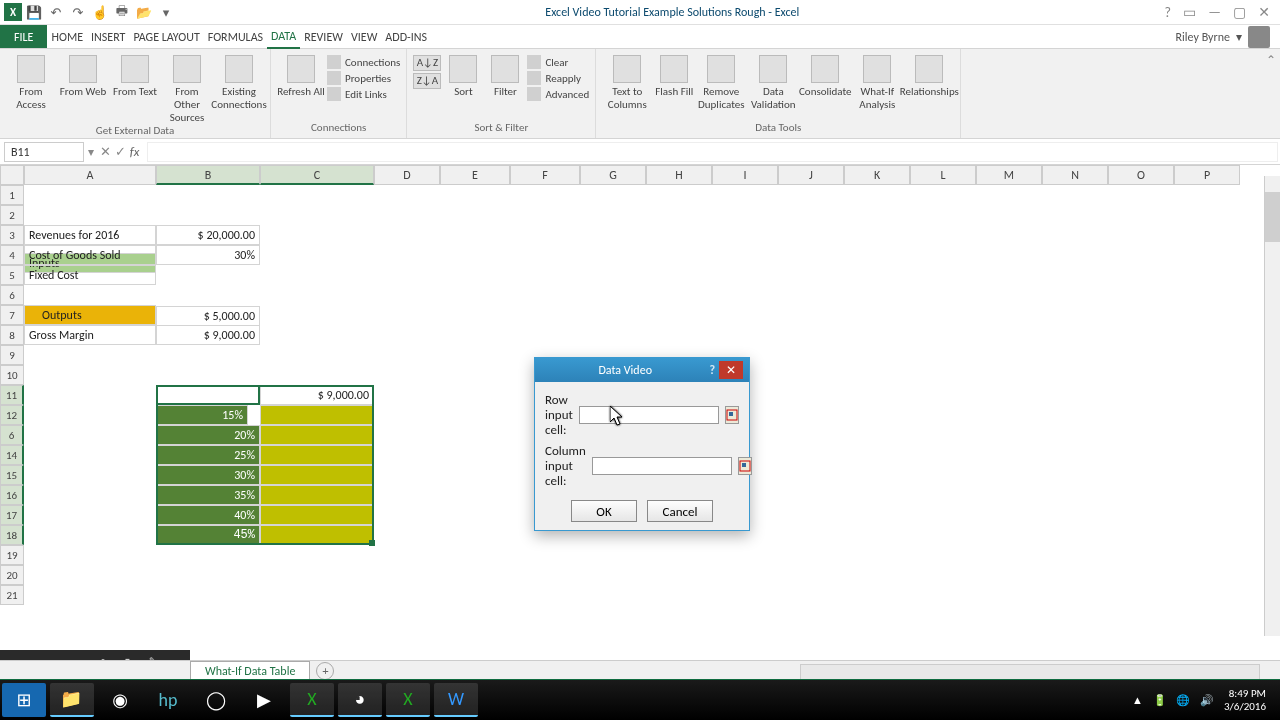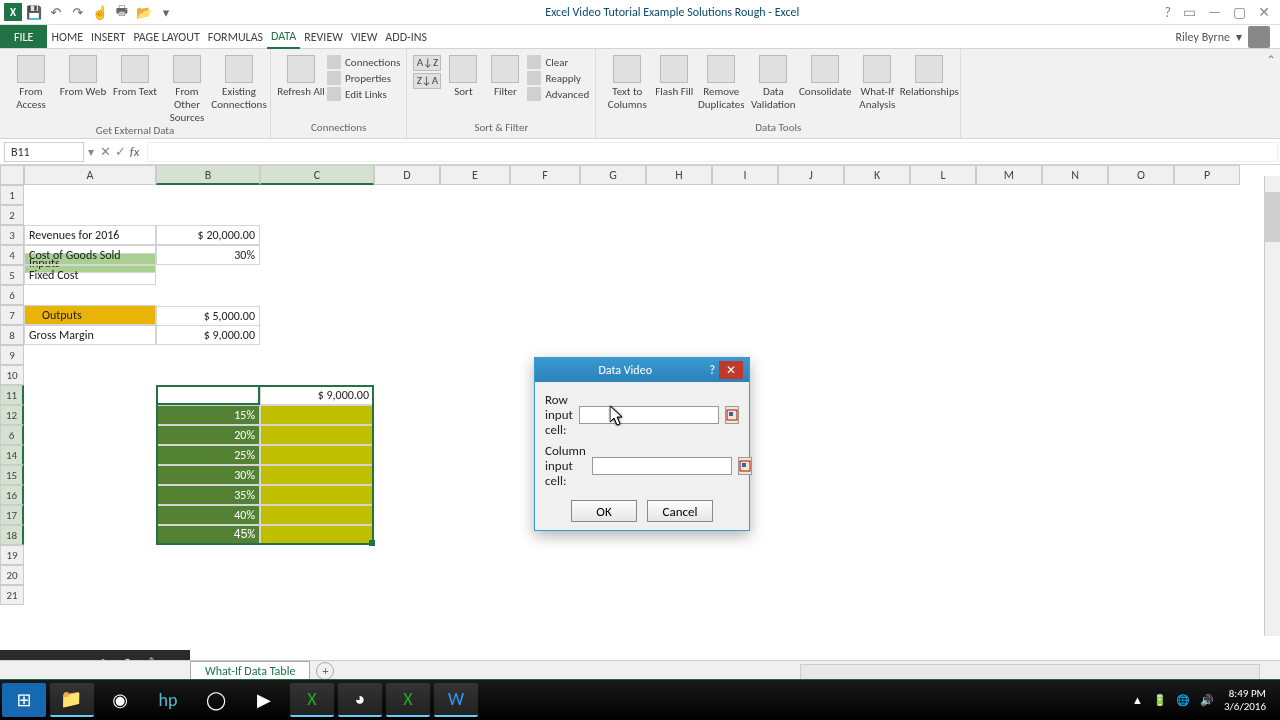--- a/index.html
+++ b/index.html
@@ -317,21 +317,21 @@
       <div class="cell " style="left: 0px; top: 40px; width: 132px;">Revenues for 2016</div>
       <div class="cell r" style="left: 132px; top: 40px; width: 104px;">$     20,000.00</div>
       <div class="cell " style="left: 0px; top: 60px; width: 132px;">Cost of Goods Sold</div>
       <div class="cell r" style="left: 132px; top: 60px; width: 104px;">30%</div>
       <div class="cell " style="left: 0px; top: 80px; width: 132px;">Fixed Cost</div>
       <div class="cell r" style="left: 132px; top: 80px; width: 104px; margin-top: 41px;">$       5,000.00</div>
       <div class="cell yellow" style="left: 0px; top: 120px; width: 132px;">Outputs</div>
       <div class="cell " style="left: 0px; top: 140px; width: 132px;">Gross Margin</div>
       <div class="cell r" style="left: 132px; top: 140px; width: 104px;">$       9,000.00</div>
       <div class="cell r" style="left: 236px; top: 200px; width: 114px;">$          9,000.00</div>
-      <div class="cell dkgreen r" style="left: 132px; top: 220px; width: 104px; padding-left: 27px;">15%</div>
+      <div class="cell dkgreen r" style="left: 132px; top: 220px; width: 92px; padding-left: 27px;">15%</div>
       <div class="cell olive" style="left: 236px; top: 220px; width: 114px;"></div>
       <div class="cell dkgreen r" style="left: 132px; top: 240px; width: 104px;">20%</div>
       <div class="cell olive" style="left: 236px; top: 240px; width: 114px;"></div>
       <div class="cell dkgreen r" style="left: 132px; top: 260px; width: 104px;">25%</div>
       <div class="cell olive" style="left: 236px; top: 260px; width: 114px;"></div>
       <div class="cell dkgreen r" style="left: 132px; top: 280px; width: 104px;">30%</div>
       <div class="cell olive" style="left: 236px; top: 280px; width: 114px;"></div>
       <div class="cell dkgreen r" style="left: 132px; top: 300px; width: 104px;">35%</div>
       <div class="cell olive" style="left: 236px; top: 300px; width: 114px;"></div>
       <div class="cell dkgreen r" style="left: 132px; top: 320px; width: 104px;">40%</div>

